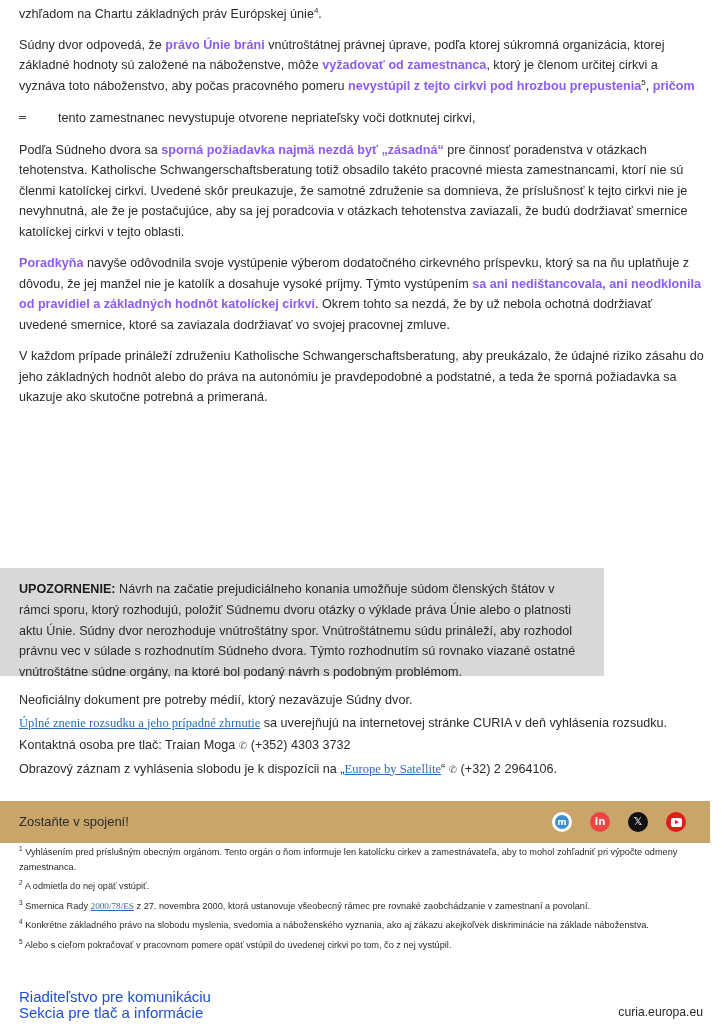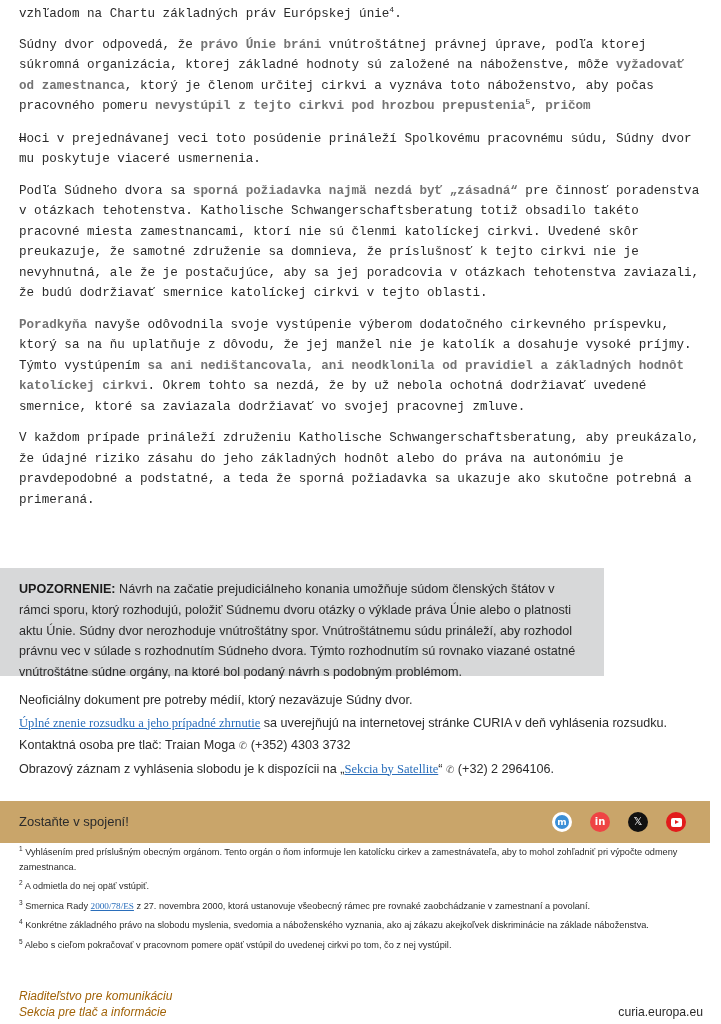--- a/index.html
+++ b/index.html
@@ -5,22 +5,22 @@
     * { margin: 0; padding: 0; box-sizing: border-box; }
     html, body { width: 721px; height: 1024px; background: #ffffff; overflow: hidden; }
     body {
       font-family: "Liberation Sans", sans-serif;
       color: #2b2b2b;
       font-size: 12.6px;
       line-height: 20.5px;
       position: relative;
     }
     .main { position: absolute; left: 19px; top: 0; width: 685px; }
-    p { margin: 0; font-family: Liberation Mono, monospace; }
-    b { font-weight: bold; color: #737373; }
+    p { margin: 0; }
+    b { font-weight: bold; color: #8b5cf6; }
     sup { font-size: 8px; line-height: 0; vertical-align: super; }
     .p-first { padding-top: 4px; }
     .para { margin-top: 10px; }
     .dash-item { position: relative; padding-left: 39px; margin-top: 10px; }
     .dash-item .dash { position: absolute; left: 0; top: 0; }
     a.link { color: #2a6ebb; text-decoration: underline; font-family: Liberation Serif, serif; }
 
     .notice {
       position: absolute; left: 0; top: 568px; width: 604px; height: 108px;
       background: #d7d8d9;
@@ -53,58 +53,58 @@
     .icon.youtube span { width: 11px; height: 9px; background: #fff; border-radius: 2px; position: relative; }
     .icon.youtube span::after {
       content: ""; position: absolute; left: 4px; top: 2px;
       border-left: 4px solid #e21b1b; border-top: 2.5px solid transparent; border-bottom: 2.5px solid transparent;
     }
 
     .footnotes { position: absolute; left: 19px; top: 845px; width: 685px; font-size: 9.2px; line-height: 14.5px; color: #2b2b2b; }
     .fn { margin-bottom: 5px; }
     .fn sup { font-size: 6.5px; }
 
-    .bottom-left { position: absolute; left: 19px; top: 989px; font-size: 12px; line-height: 15.5px; color: #a16207; font-style: italic; }
+    .bottom-left { position: absolute; left: 19px; top: 989px; font-size: 15px; line-height: 15.5px; color: #1d4ed8; }
     .bottom-right { position: absolute; right: 18px; top: 1005px; font-size: 12.2px; line-height: 15.5px; color: #2b2b2b; }
     .phone { font-family: "DejaVu Sans", sans-serif; font-size: 10px; color: #666; }
   </style>
 </head>
 <body>
 
 <div class="main">
   <p class="p-first"><span>vzhľadom na Chartu základných práv Európskej únie</span><sup>4</sup><span>.</span></p>
 
   <p class="para"><span>Súdny dvor odpovedá, že </span><b>právo Únie bráni</b><span> vnútroštátnej právnej úprave, podľa ktorej súkromná organizácia, ktorej základné hodnoty sú založené na náboženstve, môže </span><b>vyžadovať od zamestnanca</b><span>, ktorý je členom určitej cirkvi a vyznáva toto náboženstvo, aby počas pracovného pomeru </span><b>nevystúpil z tejto cirkvi pod hrozbou prepustenia</b><sup>5</sup><span>, </span><b>pričom</b></p>
 
   <div class="dash-item">
     <span class="dash">–</span>
   </div>
   <div class="dash-item" style="margin-top:12px">
     <span class="dash">–</span>
+    <span>tento zamestnanec nevystupuje otvorene nepriateľsky voči dotknutej cirkvi,</span>
   </div>
 
 
-  <p class="para" style="margin-top:11px">Hoci v prejednávanej veci toto posúdenie prináleží Spolkovému pracovnému súdu, Súdny dvor mu poskytuje viaceré usmernenia.</p>
 
   <p class="para" style="margin-top:11px"><span>Podľa Súdneho dvora sa </span><b>sporná požiadavka najmä nezdá byť „zásadná“</b><span> pre činnosť poradenstva v otázkach tehotenstva. Katholische Schwangerschaftsberatung totiž obsadilo takéto pracovné miesta zamestnancami, ktorí nie sú členmi katolíckej cirkvi. Uvedené skôr preukazuje, že samotné združenie sa domnieva, že príslušnosť k tejto cirkvi nie je nevyhnutná, ale že je postačujúce, aby sa jej poradcovia v otázkach tehotenstva zaviazali, že budú dodržiavať smernice katolíckej cirkvi v tejto oblasti.</span></p>
 
   <p class="para" style="margin-top:11px"><b>Poradkyňa</b><span> navyše odôvodnila svoje vystúpenie výberom dodatočného cirkevného príspevku, ktorý sa na ňu uplatňuje z dôvodu, že jej manžel nie je katolík a dosahuje vysoké príjmy. Týmto vystúpením </span><b>sa ani nedištancovala, ani neodklonila od pravidiel a základných hodnôt katolíckej cirkvi</b><span>. Okrem tohto sa nezdá, že by už nebola ochotná dodržiavať uvedené smernice, ktoré sa zaviazala dodržiavať vo svojej pracovnej zmluve.</span></p>
 
   <p class="para" style="margin-top:11px">V každom prípade prináleží združeniu Katholische Schwangerschaftsberatung, aby preukázalo, že údajné riziko zásahu do jeho základných hodnôt alebo do práva na autonómiu je pravdepodobné a podstatné, a teda že sporná požiadavka sa ukazuje ako skutočne potrebná a primeraná.</p>
 </div>
 
 <div class="notice">
   <b>UPOZORNENIE:</b><span> Návrh na začatie prejudiciálneho konania umožňuje súdom členských štátov v rámci sporu, ktorý rozhodujú, položiť Súdnemu dvoru otázky o výklade práva Únie alebo o platnosti aktu Únie. Súdny dvor nerozhoduje vnútroštátny spor. Vnútroštátnemu súdu prináleží, aby rozhodol právnu vec v súlade s rozhodnutím Súdneho dvora. Týmto rozhodnutím sú rovnako viazané ostatné vnútroštátne súdne orgány, na ktoré bol podaný návrh s  podobným problémom.</span>
 </div>
 
 <div class="media">
   <div>Neoficiálny dokument pre potreby médií, ktorý nezaväzuje Súdny dvor.</div>
   <div><a class="link" href="#">Úplné znenie rozsudku a jeho prípadné zhrnutie</a><span> sa uverejňujú na internetovej stránke CURIA v deň vyhlásenia rozsudku.</span></div>
   <div><span>Kontaktná osoba pre tlač: Traian Moga </span><span class="phone">✆</span><span> (+352) 4303 3732</span></div>
-  <div><span>Obrazový záznam z vyhlásenia slobodu je k dispozícii na „</span><a class="link" href="#">Sekcia by Satellite</a><span>“ </span><span class="phone">✆</span><span>  (+32) 2 2964106.</span></div>
+  <div><span>Obrazový záznam z vyhlásenia slobodu je k dispozícii na „</span><a class="link" href="#">Europe by Satellite</a><span>“ </span><span class="phone">✆</span><span>  (+32) 2 2964106.</span></div>
 </div>
 
 <div class="connect-bar">
   <span class="label">Zostaňte v spojení!</span>
   <div class="social">
     <div class="icon mastodon">
         <span>m</span>
       </div>
     <div class="icon linkedin">in</div>
     <div class="icon x">𝕏</div>

